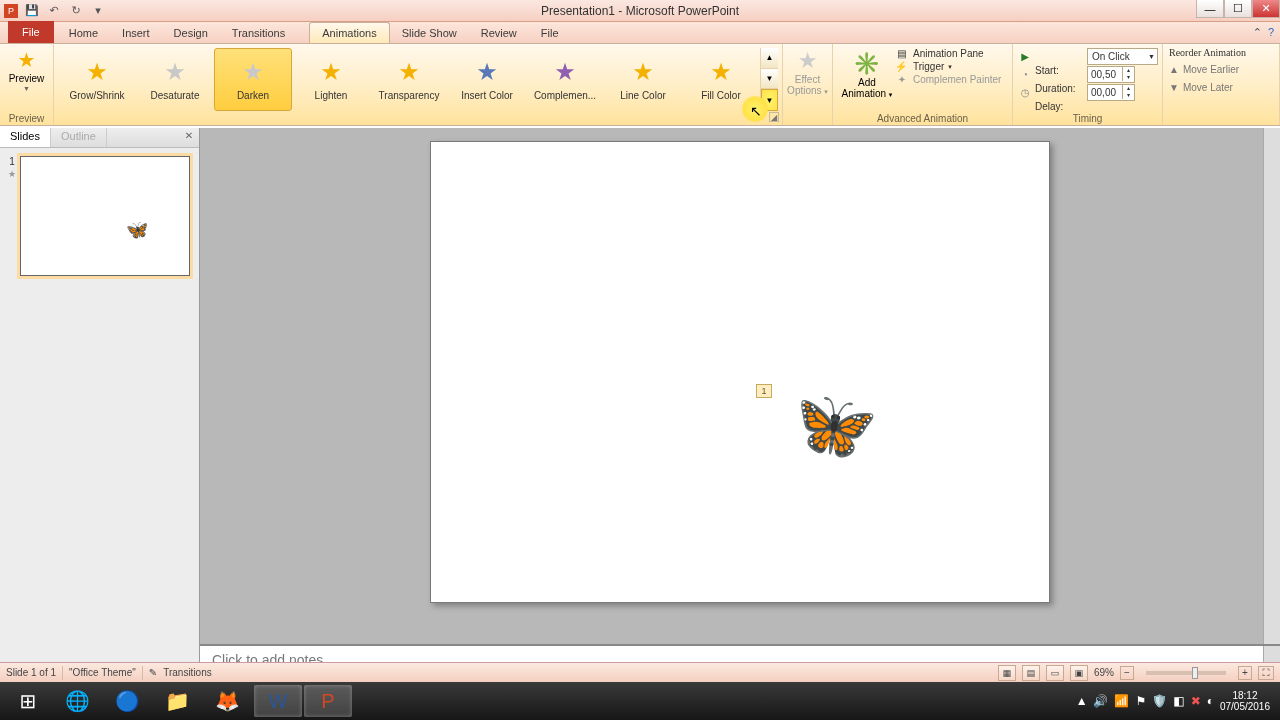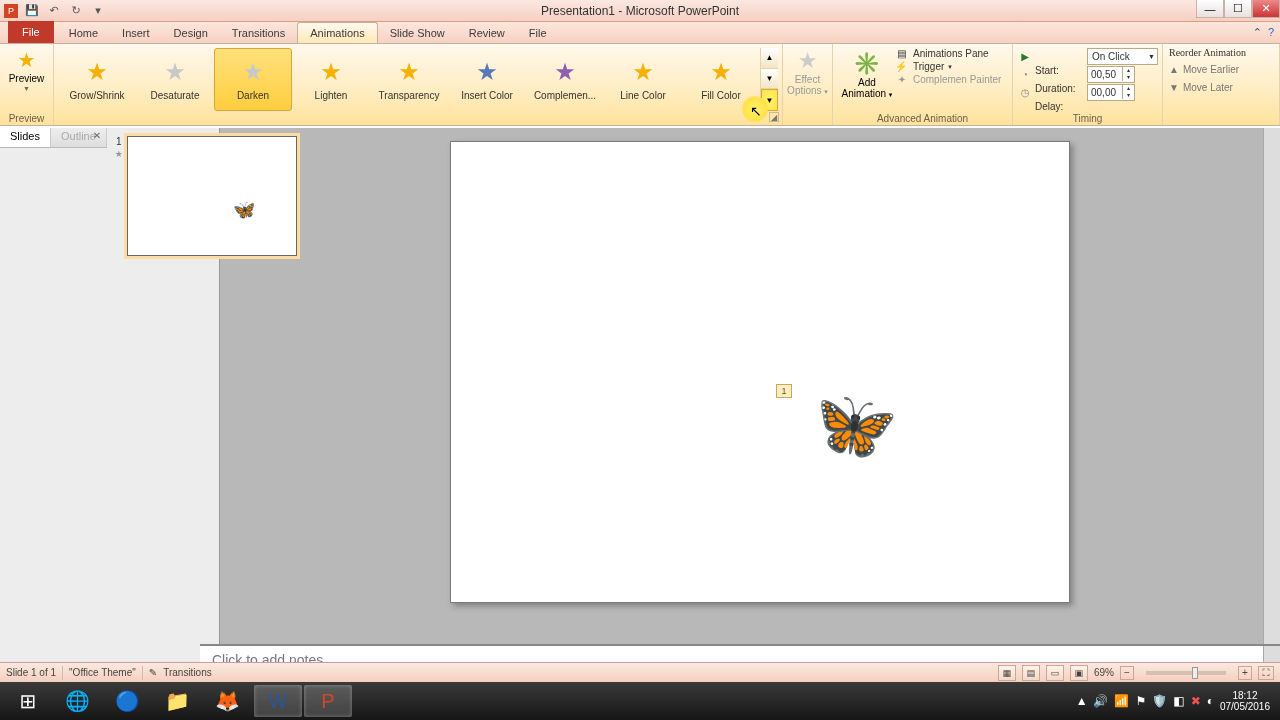--- a/index.html
+++ b/index.html
@@ -11,21 +11,21 @@
 .titlebar .qat .icon { width:16px; height:16px; display:flex; align-items:center; justify-content:center; font-size:11px; color:#555; }
 .titlebar .title { position:absolute; left:50%; transform:translateX(-50%); font-size:12px; color:#333; }
 .titlebar .winbtns { position:absolute; right:0; top:0; display:flex; }
 .titlebar .winbtn { width:28px; height:18px; display:flex; align-items:center; justify-content:center; font-size:11px; background:linear-gradient(#fff,#e8e0dd); border:1px solid #c6b3aa; border-top:none; }
 .titlebar .winbtn.close { background:linear-gradient(#e88,#c33); color:#fff; }
 
 
 .tabs { height:22px; background:linear-gradient(#fce6dc,#f7d1c2); display:flex; align-items:flex-end; padding-left:8px; border-bottom:1px solid #c9b09b; position:relative;}
 .tab { padding:4px 12px 4px 12px; font-size:11px; color:#3b3b3b; cursor:pointer; }
 .tab.file { background:#c0392b; color:#fff; padding:5px 14px; margin-right:3px;}
-.tab.active { background:linear-gradient(#fff8ec,#ffe9b8); border:1px solid #c9b09b; border-bottom:none; border-radius:3px 3px 0 0; }
+.tab.active { background:linear-gradient(#fff8ec,#ffe9b8); border:1px solid #c9b09b; border-bottom:none; border-radius:3px 3px 0 0;margin-left:12px; }
 .help-icons { position:absolute; right:6px; top:4px; display:flex; gap:6px; }
 .help-icons span{ font-size:11px; color:#456; }
 
 
 .ribbon { height:82px; background:linear-gradient(#fff8ec,#ffecc0 60%,#ffe29c); border-bottom:1px solid #c9b09b; display:flex; }
 .ribbon-group { border-right:1px solid #e6d3ac; display:flex; flex-direction:column; position:relative; }
 .ribbon-group .label { position:absolute; bottom:1px; left:0; right:0; text-align:center; font-size:10px; color:#6a604c; }
 .ribbon-group .launcher { position:absolute; right:3px; bottom:3px; width:10px; height:10px; font-size:8px; color:#777; border:1px solid #c6b89a; display:flex;align-items:center;justify-content:center;}
 
 
@@ -70,21 +70,21 @@
 .timing-row .spin .sp { width:12px; display:flex; flex-direction:column; border-left:1px solid #b8aa86;}
 .timing-row .spin .sp div{ height:7px; font-size:6px; text-align:center; line-height:7px;}
 
 
 .reorder-group { flex:1; padding:3px 4px 14px 6px; }
 .reorder-header { font-size:10px; color:#333; margin-bottom:2px;font-family:Liberation Serif, serif; }
 .reorder-btn { display:flex; align-items:center; gap:4px; font-size:10px; color:#777; height:18px; }
 
 
 .main { position:absolute; top:128px; left:0; right:0; bottom:58px; display:flex; background:#b8b8b8; }
-.slidepanel { width:220px; background:#ededed; border-right:1px solid #999; display:flex; flex-direction:row; }
+.slidepanel { width:200px; background:#ededed; border-right:1px solid #999; display:flex; flex-direction:column; }
 .paneltabs { height:20px; display:flex; background:linear-gradient(#eee,#ddd); border-bottom:1px solid #bbb; position:relative;}
 .paneltab { font-size:11px; padding:2px 10px; border-right:1px solid #ccc;}
 .paneltab.active { background:#fff; }
 .paneltab.dim{ color:#aaa;}
 .panelclose{ position:absolute; right:3px; top:2px; font-size:10px; color:#666; width:14px; height:14px; text-align:center;}
 .thumb-wrap { padding:8px; display:flex; gap:4px; }
 .thumb-num { font-size:10px; color:#333; }
 .thumb-star { font-size:9px; color:#999; }
 .thumb { width:170px; height:120px; background:#fff; border:1px solid #666; box-shadow:0 0 0 3px #fcdca3; position:relative; }
 .thumb-butterfly { position:absolute; left:105px; top:62px; font-size:18px; }
@@ -226,21 +226,21 @@
 
   <div class="ribbon-group adv-group">
     <div class="adv-top">
       <div class="add-anim">
         <span class="plusstar">✳️</span>
         <span class="txt"><span>Add Animation</span> <span style="font-size:7px;">▾</span></span>
       </div>
       <div class="adv-list">
         <div class="adv-item">
             <span class="ic">▤</span>
-            <span>Animations Pane</span>
+            <span>Animation Pane</span>
           </div>
         <div class="adv-item">
             <span class="ic" style="color:#e6a817;">⚡</span>
             <span>Trigger</span> 
             <span style="font-size:7px;">▾</span>
           </div>
         <div class="adv-item" style="color:#999;">
             <span class="ic">✦</span>
             <span>Complemen Painter</span>
           </div>

